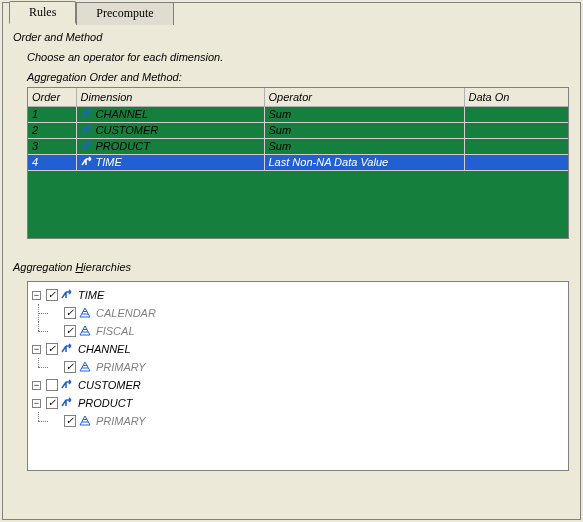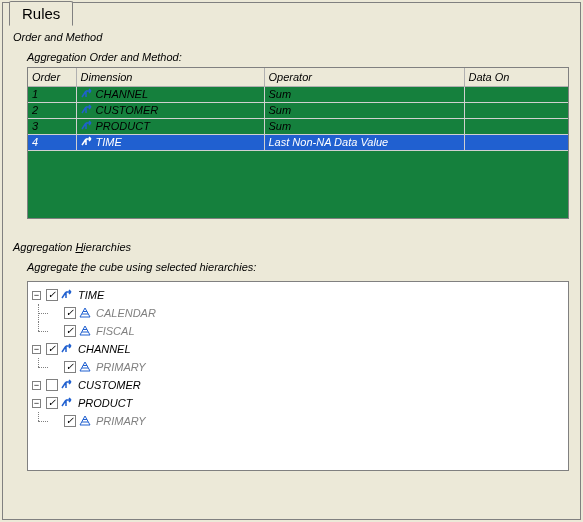--- a/index.html
+++ b/index.html
@@ -23,28 +23,29 @@
     padding: 8px 10px;
   }
   .tabs {
     position: absolute;
     top: -2px;
     left: 6px;
     display: flex;
     gap: 0;
   }
   .tab {
-    padding: 3px 12px;
+    padding: 3px 19px;
     border: 1px solid #808080;
     border-bottom: none;
     background: #ece9d8;
-    font-size: 15px;
+    font-size: 12px;
     position: relative;
     top: 1px;
     border-radius: 2px 2px 0 0;
+    font-family: Liberation Serif, serif;
   }
   .tab.active {
     background: #ece9d8;
     top: 0;
     z-index: 2;
     border-bottom: 1px solid #ece9d8;
   }
   .tab.inactive {
     background: #e0ddd0;
   }
@@ -214,25 +215,27 @@
     outline-offset: -1px;
   }
 </style>
 </head>
 <body>
 
 <div class="panel">
 
   <div class="tabs">
     <div class="tab active">Rules</div>
+    <div class="tab inactive">Precompute</div>
   </div>
 
   <div class="content">
 
     <div class="section-title">Order and Method</div>
+    <div class="instruction">Choose an operator for each dimension.</div>
     <div class="table-label">
       <span>A</span><span class="underline-key">g</span><span>gregation Order and Method:</span>
     </div>
 
     <div class="table-wrap">
       <table>
         <colgroup>
           <col style="width:48px">
             <col style="width:188px">
             <col style="width:200px">
@@ -308,23 +311,20 @@
             <td></td>
           </tr>
         </tbody>
       </table>
     </div>
 
     <div class="hier-section">
       <div class="section-title">
         <span>Aggregation </span><span class="underline-key">H</span><span>ierarchies</span>
       </div>
-      <div class="instruction">
-        <span>Aggregate </span><span class="underline-key">t</span><span>he cube using selected hierarchies:</span>
-      </div>
 
       <div class="tree-wrap tree">
         <ul>
 
           <li>
             <div class="node-row">
               <span class="expander">−</span>
               <span class="checkbox checked"></span>
               <span class="dim-icon">
                   <svg viewBox="0 0 12 12">

